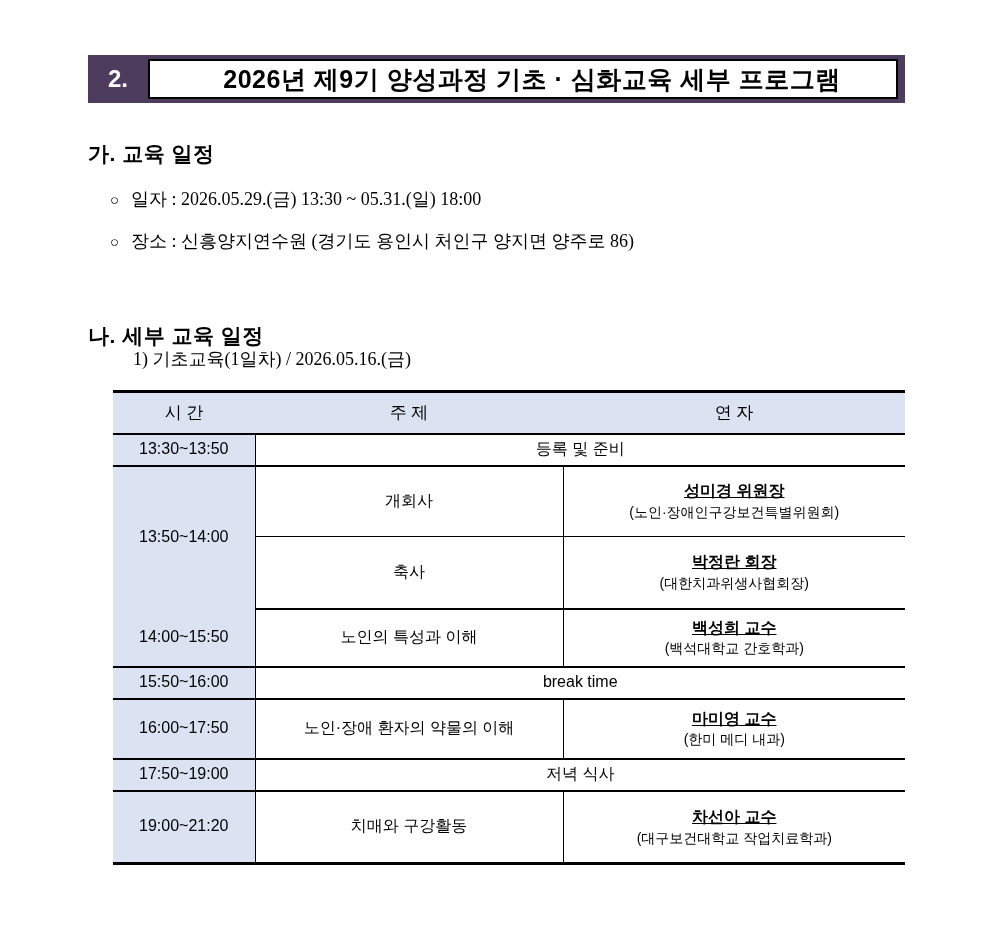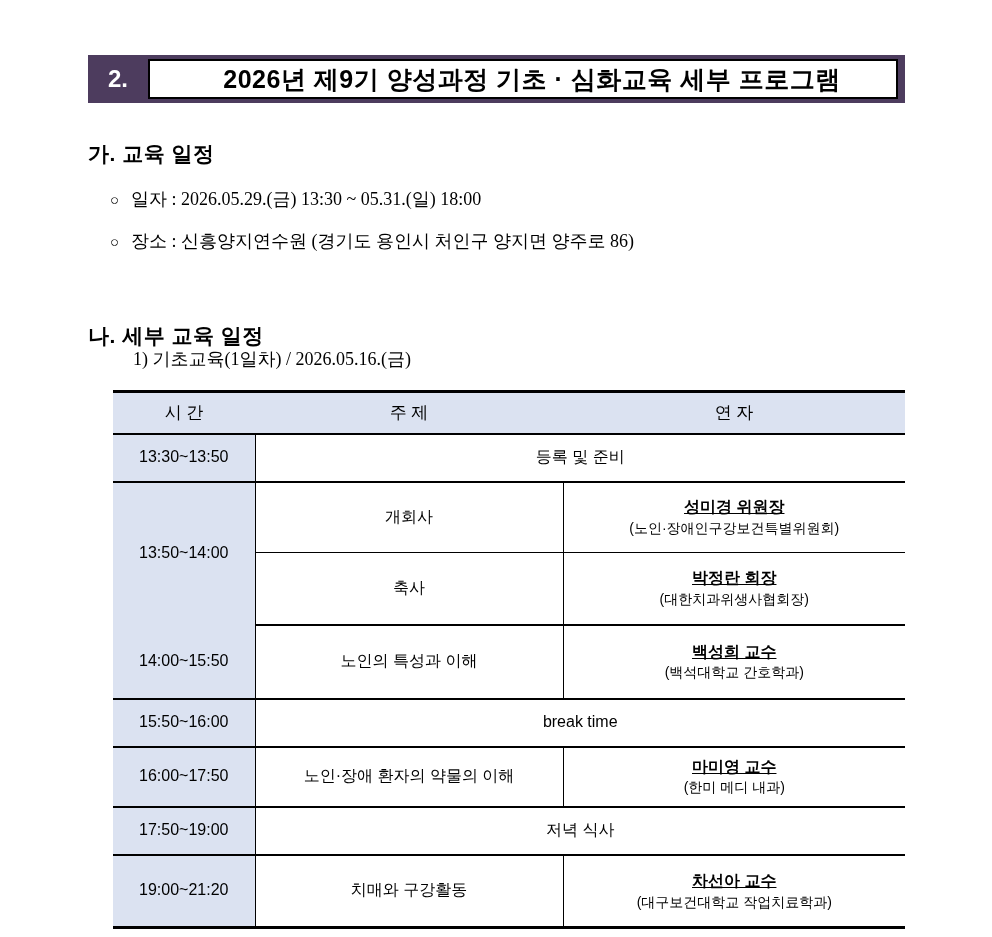--- a/index.html
+++ b/index.html
@@ -57,22 +57,22 @@
     background:var(--cellbg,#dbe2f1);font-weight:normal;font-size:17px;
     height:42px;border-bottom:2px solid #000;
   }
   td.time{background:var(--cellbg,#dbe2f1);font-size:16px;}
   td.vline-r{border-right:1.5px solid #000;}
   tr.main>td{border-bottom:2px solid #000;}
   tr.sub>td.thin{border-bottom:1px solid #000;}
   td.subject{font-weight:normal;}
   td.span-cell{font-weight:normal;}
   .speaker{font-weight:bold;font-size:16px;text-decoration:underline;}
-  .affil{font-weight:normal;font-size:14px;margin-top:1px;} .h44{height:48px;} .h70{height:60px;}
-  .h71{height:71px;} .h72{height:72px;margin-top:44px;} .h73{height:73px;} .h74{height:74px;}
+  .affil{font-weight:normal;font-size:14px;margin-top:1px;} .h44{height:32px;} .h70{height:60px;}
+  .h71{height:71px;} .h72{height:72px;margin-top:44px;} .h73{height:73px;} .h74{height:58px;}
 </style>
 </head>
 <body>
 
 <div class="page">
 
   <div class="banner" id="banner" style="background: rgb(77, 60, 94);">
     <div class="banner-number">2.</div>
     <div class="banner-title-box">2026년 제9기 양성과정 기초 · 심화교육 세부 프로그램</div>
   </div>

